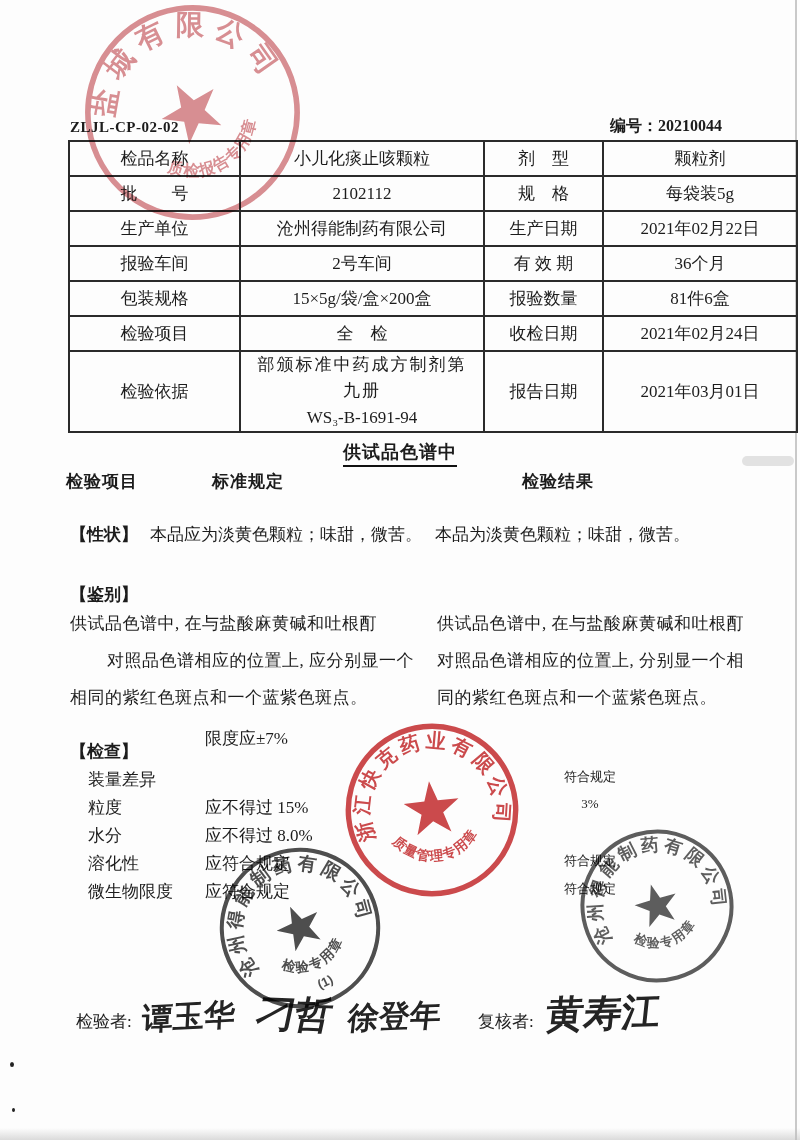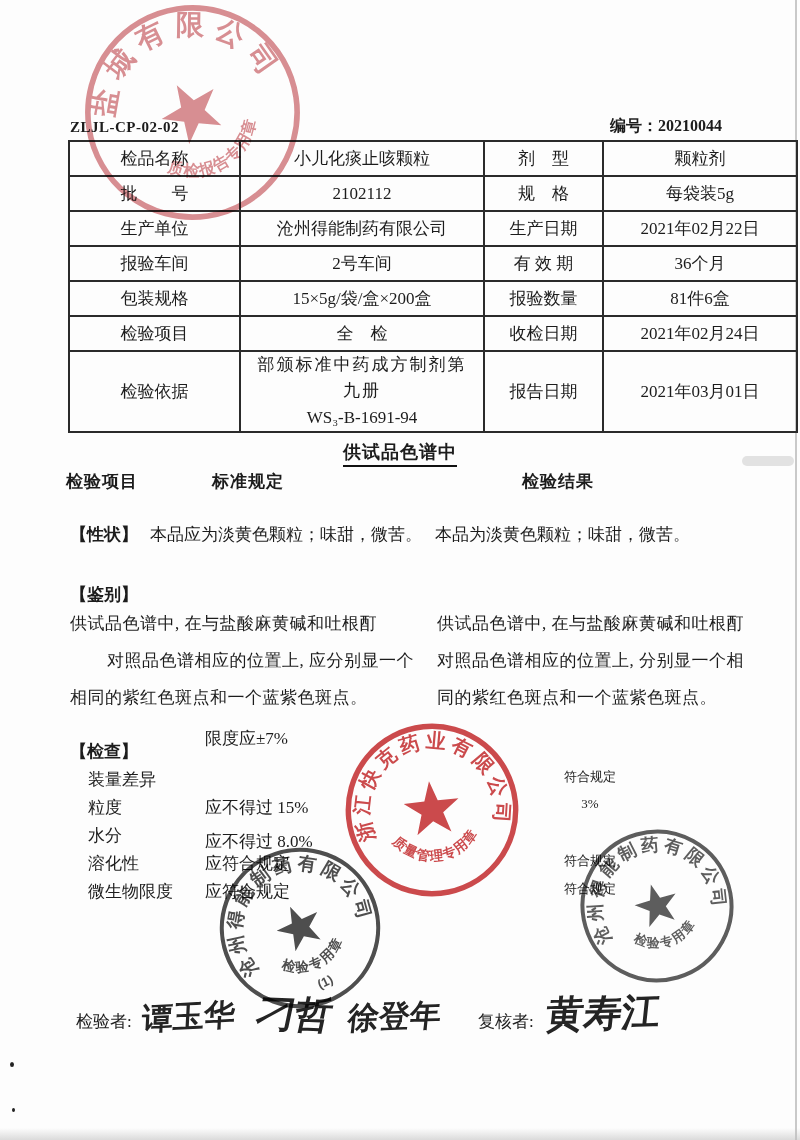--- a/index.html
+++ b/index.html
@@ -136,21 +136,21 @@
 
   <div class="chk-name" style="top:768px;">装量差异</div>
   <div class="chk-std" style="top:727px;">限度应±7%</div>
   <div class="chk-res" style="top:768px;">符合规定</div>
 
   <div class="chk-name" style="top:796px;">粒度</div>
   <div class="chk-std" style="top:796px;">应不得过 15%</div>
   <div class="chk-res" style="top:796px;">3%</div>
 
   <div class="chk-name" style="top:824px;">水分</div>
-  <div class="chk-std" style="top:824px;margin-top:6px;">应不得过 8.0%</div>
+  <div class="chk-std" style="top:824px;">应不得过 8.0%</div>
 
   <div class="chk-name" style="top:852px;">溶化性</div>
   <div class="chk-std" style="top:852px;">应符合规定</div>
   <div class="chk-res" style="top:852px;">符合规定</div>
 
   <div class="chk-name" style="top:880px;">微生物限度</div>
   <div class="chk-std" style="top:880px;">应符合规定</div>
   <div class="chk-res" style="top:880px;">符合规定</div>
 
 

